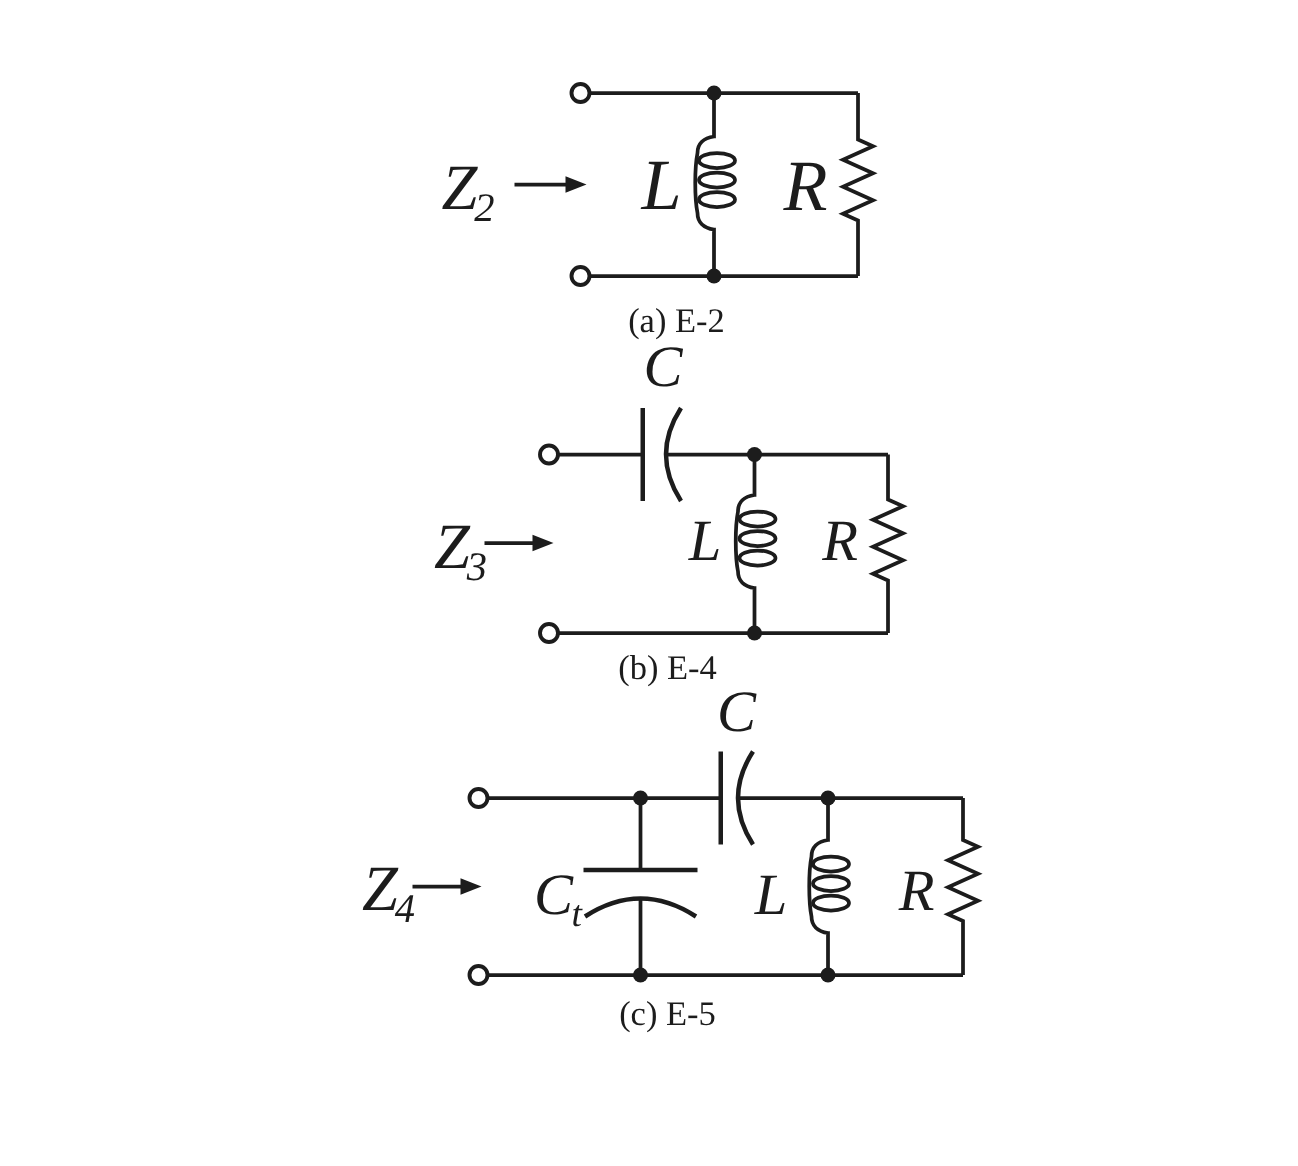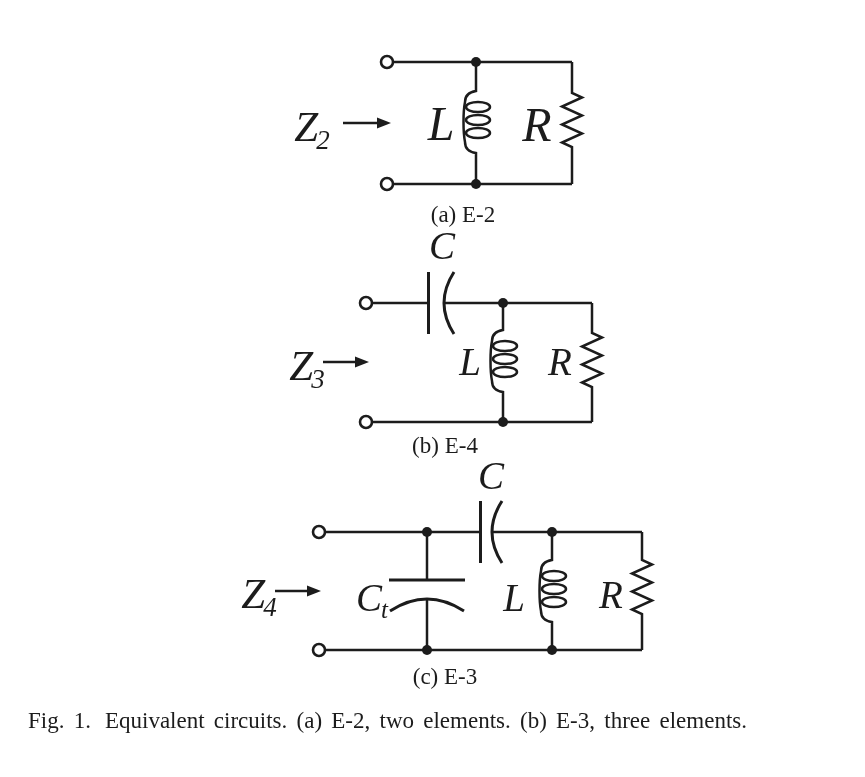--- a/index.html
+++ b/index.html
@@ -138,21 +138,21 @@
       <circle class="term" cx="319" cy="650" r="6"></circle>
     </g>
   </svg>
 
   <div class="lbl zgrp" style="left:312px;top:126px;">
     <span class="zmain">Z</span>
     <span class="zsub">2</span>
   </div>
   <div class="lbl comp-a" style="left:441px;top:124px;">L</div>
   <div class="lbl comp-a" style="left:537px;top:125px;">R</div>
-  <div class="subcap" style="left:463px;top:214px;">(a) E-2</div>
+  <div class="subcap" style="left:451px;top:214px;">(a) E-2</div>
 
   <div class="lbl comp" style="left:442px;top:245px;">C</div>
   <div class="lbl zgrp" style="left:307px;top:365px;">
     <span class="zmain">Z</span>
     <span class="zsub">3</span>
   </div>
   <div class="lbl comp" style="left:470px;top:361px;">L</div>
   <div class="lbl comp" style="left:560px;top:361px;">R</div>
   <div class="subcap" style="left:445px;top:445px;">(b) E-4</div>
 
@@ -160,21 +160,18 @@
   <div class="lbl zgrp" style="left:259px;top:593px;">
     <span class="zmain">Z</span>
     <span class="zsub">4</span>
   </div>
   <div class="lbl zgrp" style="left:372px;top:597px;">
     <span class="comp">C</span>
     <span class="csub">t</span>
   </div>
   <div class="lbl comp" style="left:514px;top:597px;">L</div>
   <div class="lbl comp" style="left:611px;top:594px;">R</div>
-  <div class="subcap" style="left:445px;top:676px;">(c) E-3</div>
+  <div class="subcap" style="left:445px;top:676px;">(c) E-5</div>
 
   <div class="figcap" style="top:704px;">
-    <div class="l1">
-      <span class="prefix">Fig. 1.</span><span>Equivalent circuits. (a) E-2, two elements. (b) E-3, three elements.</span>
-    </div>
   </div>
 
 </div>
 
 </body></html>

